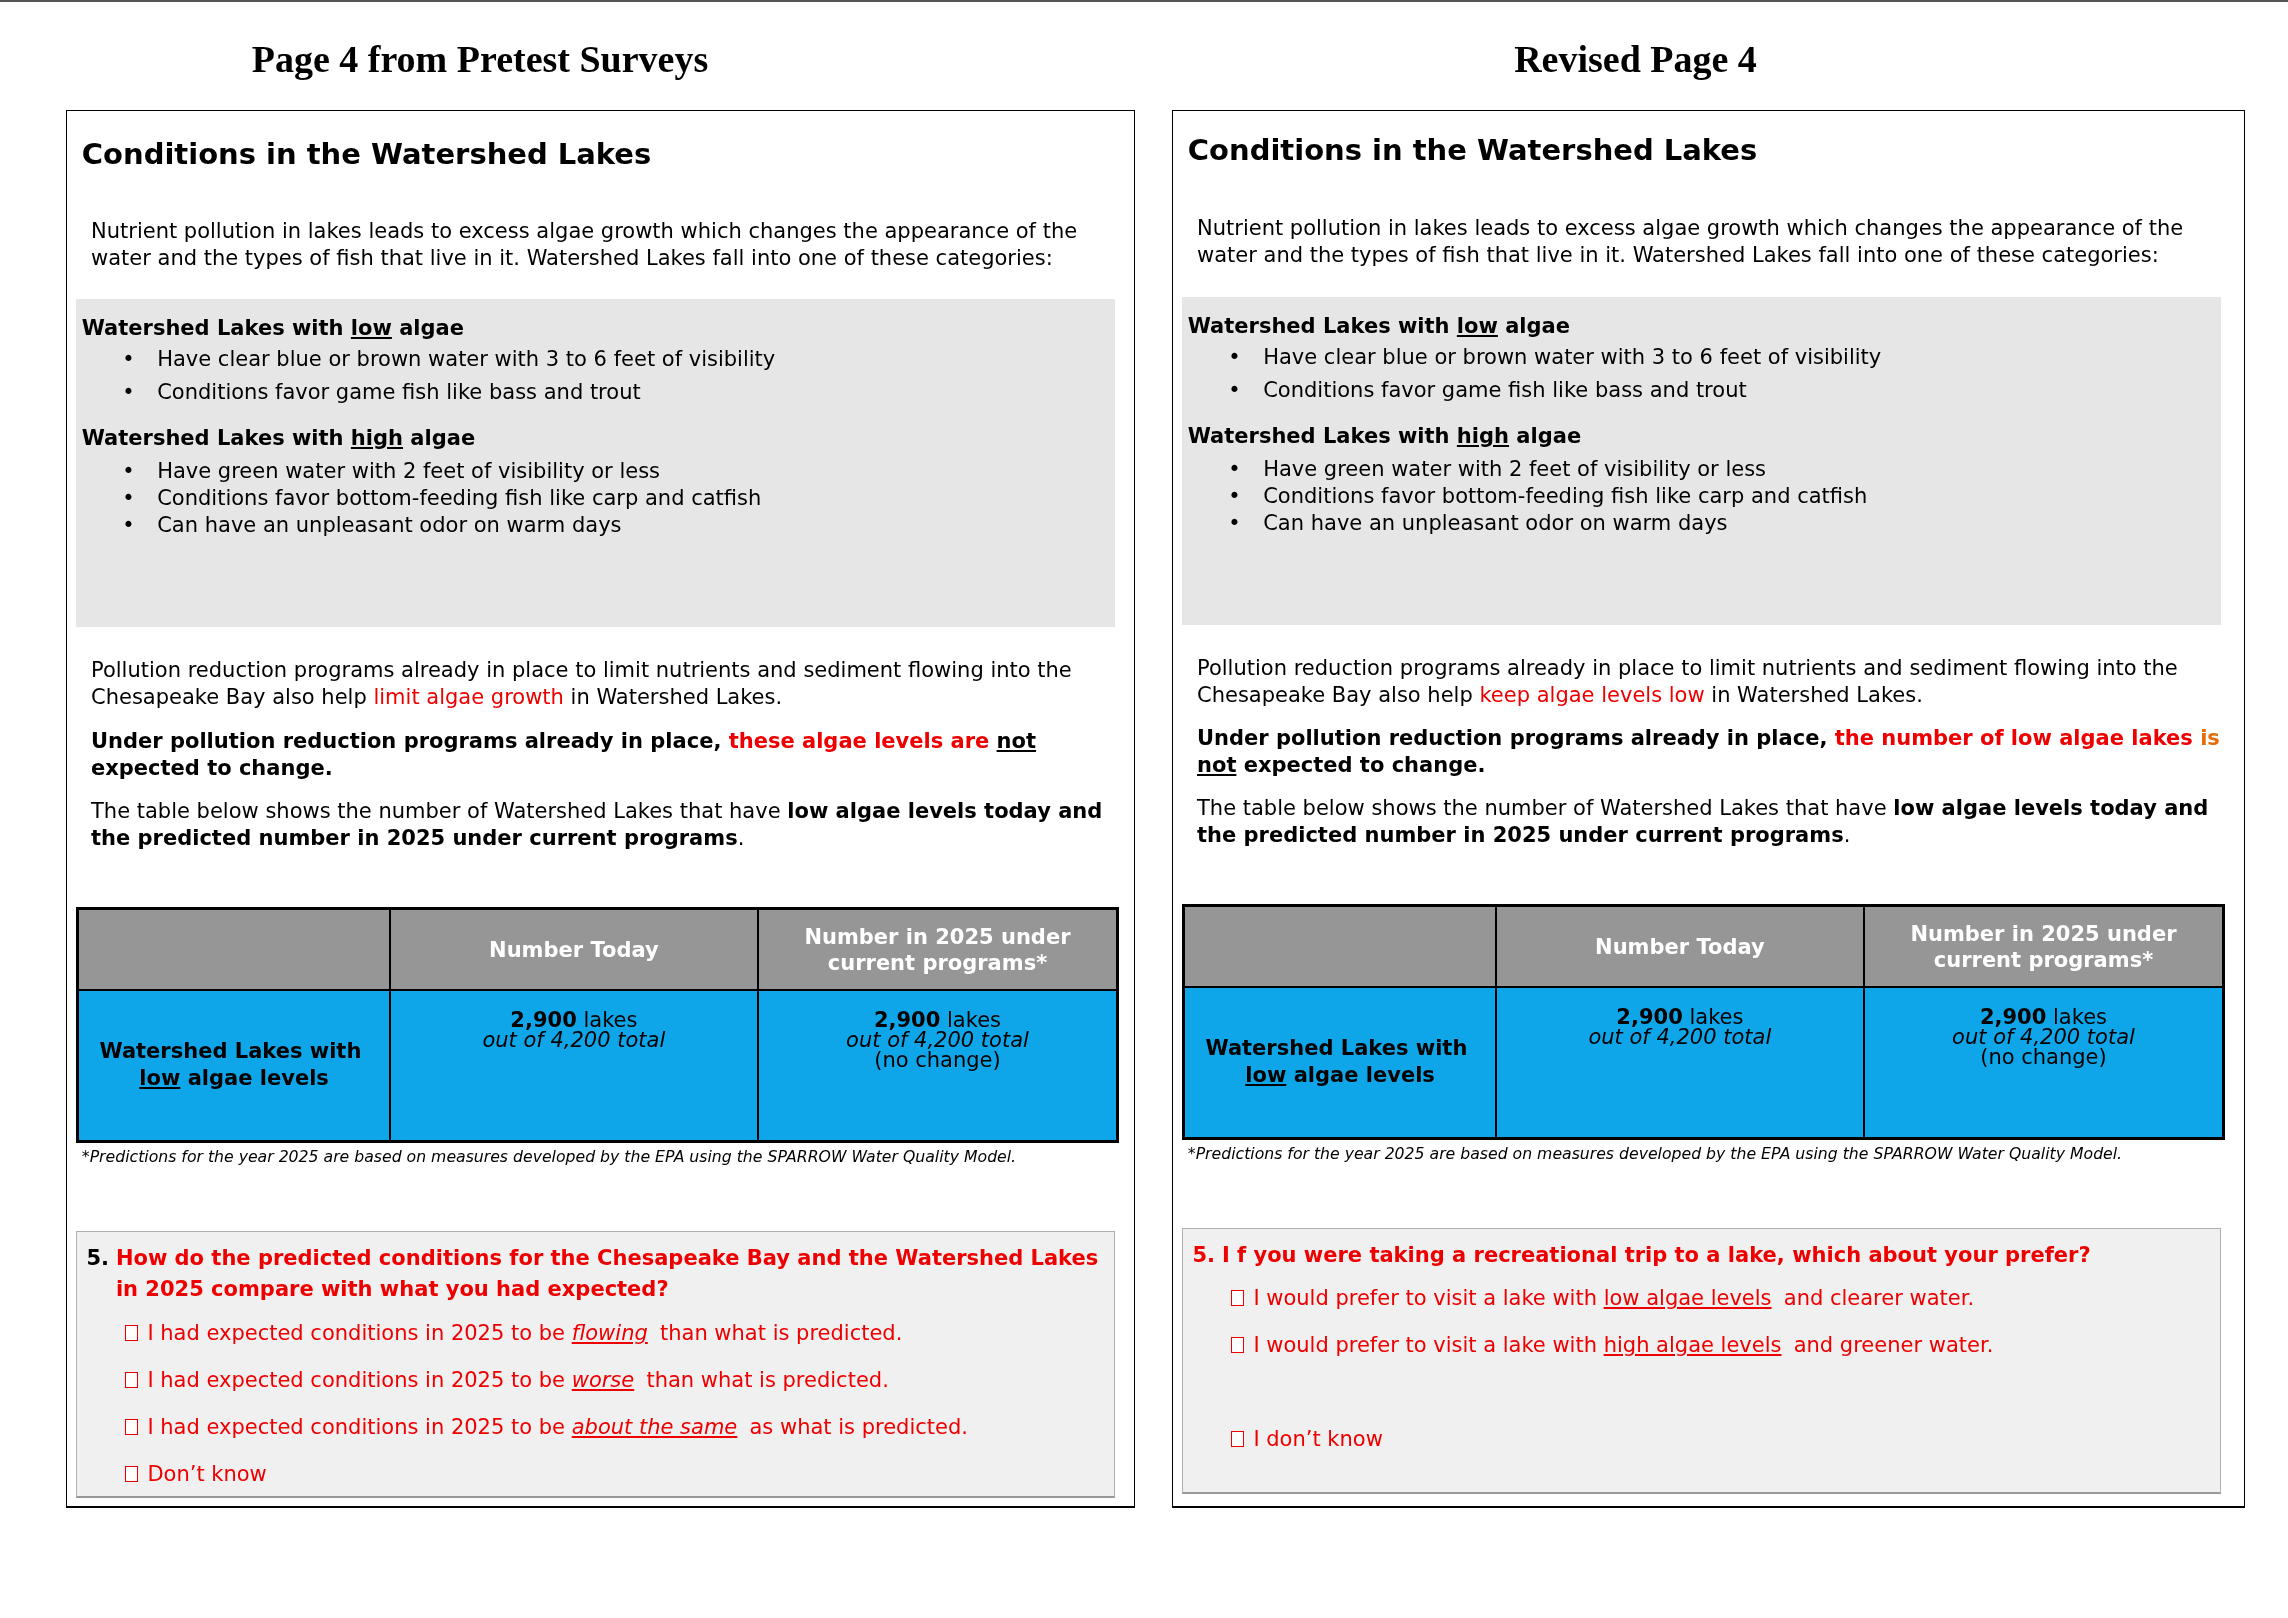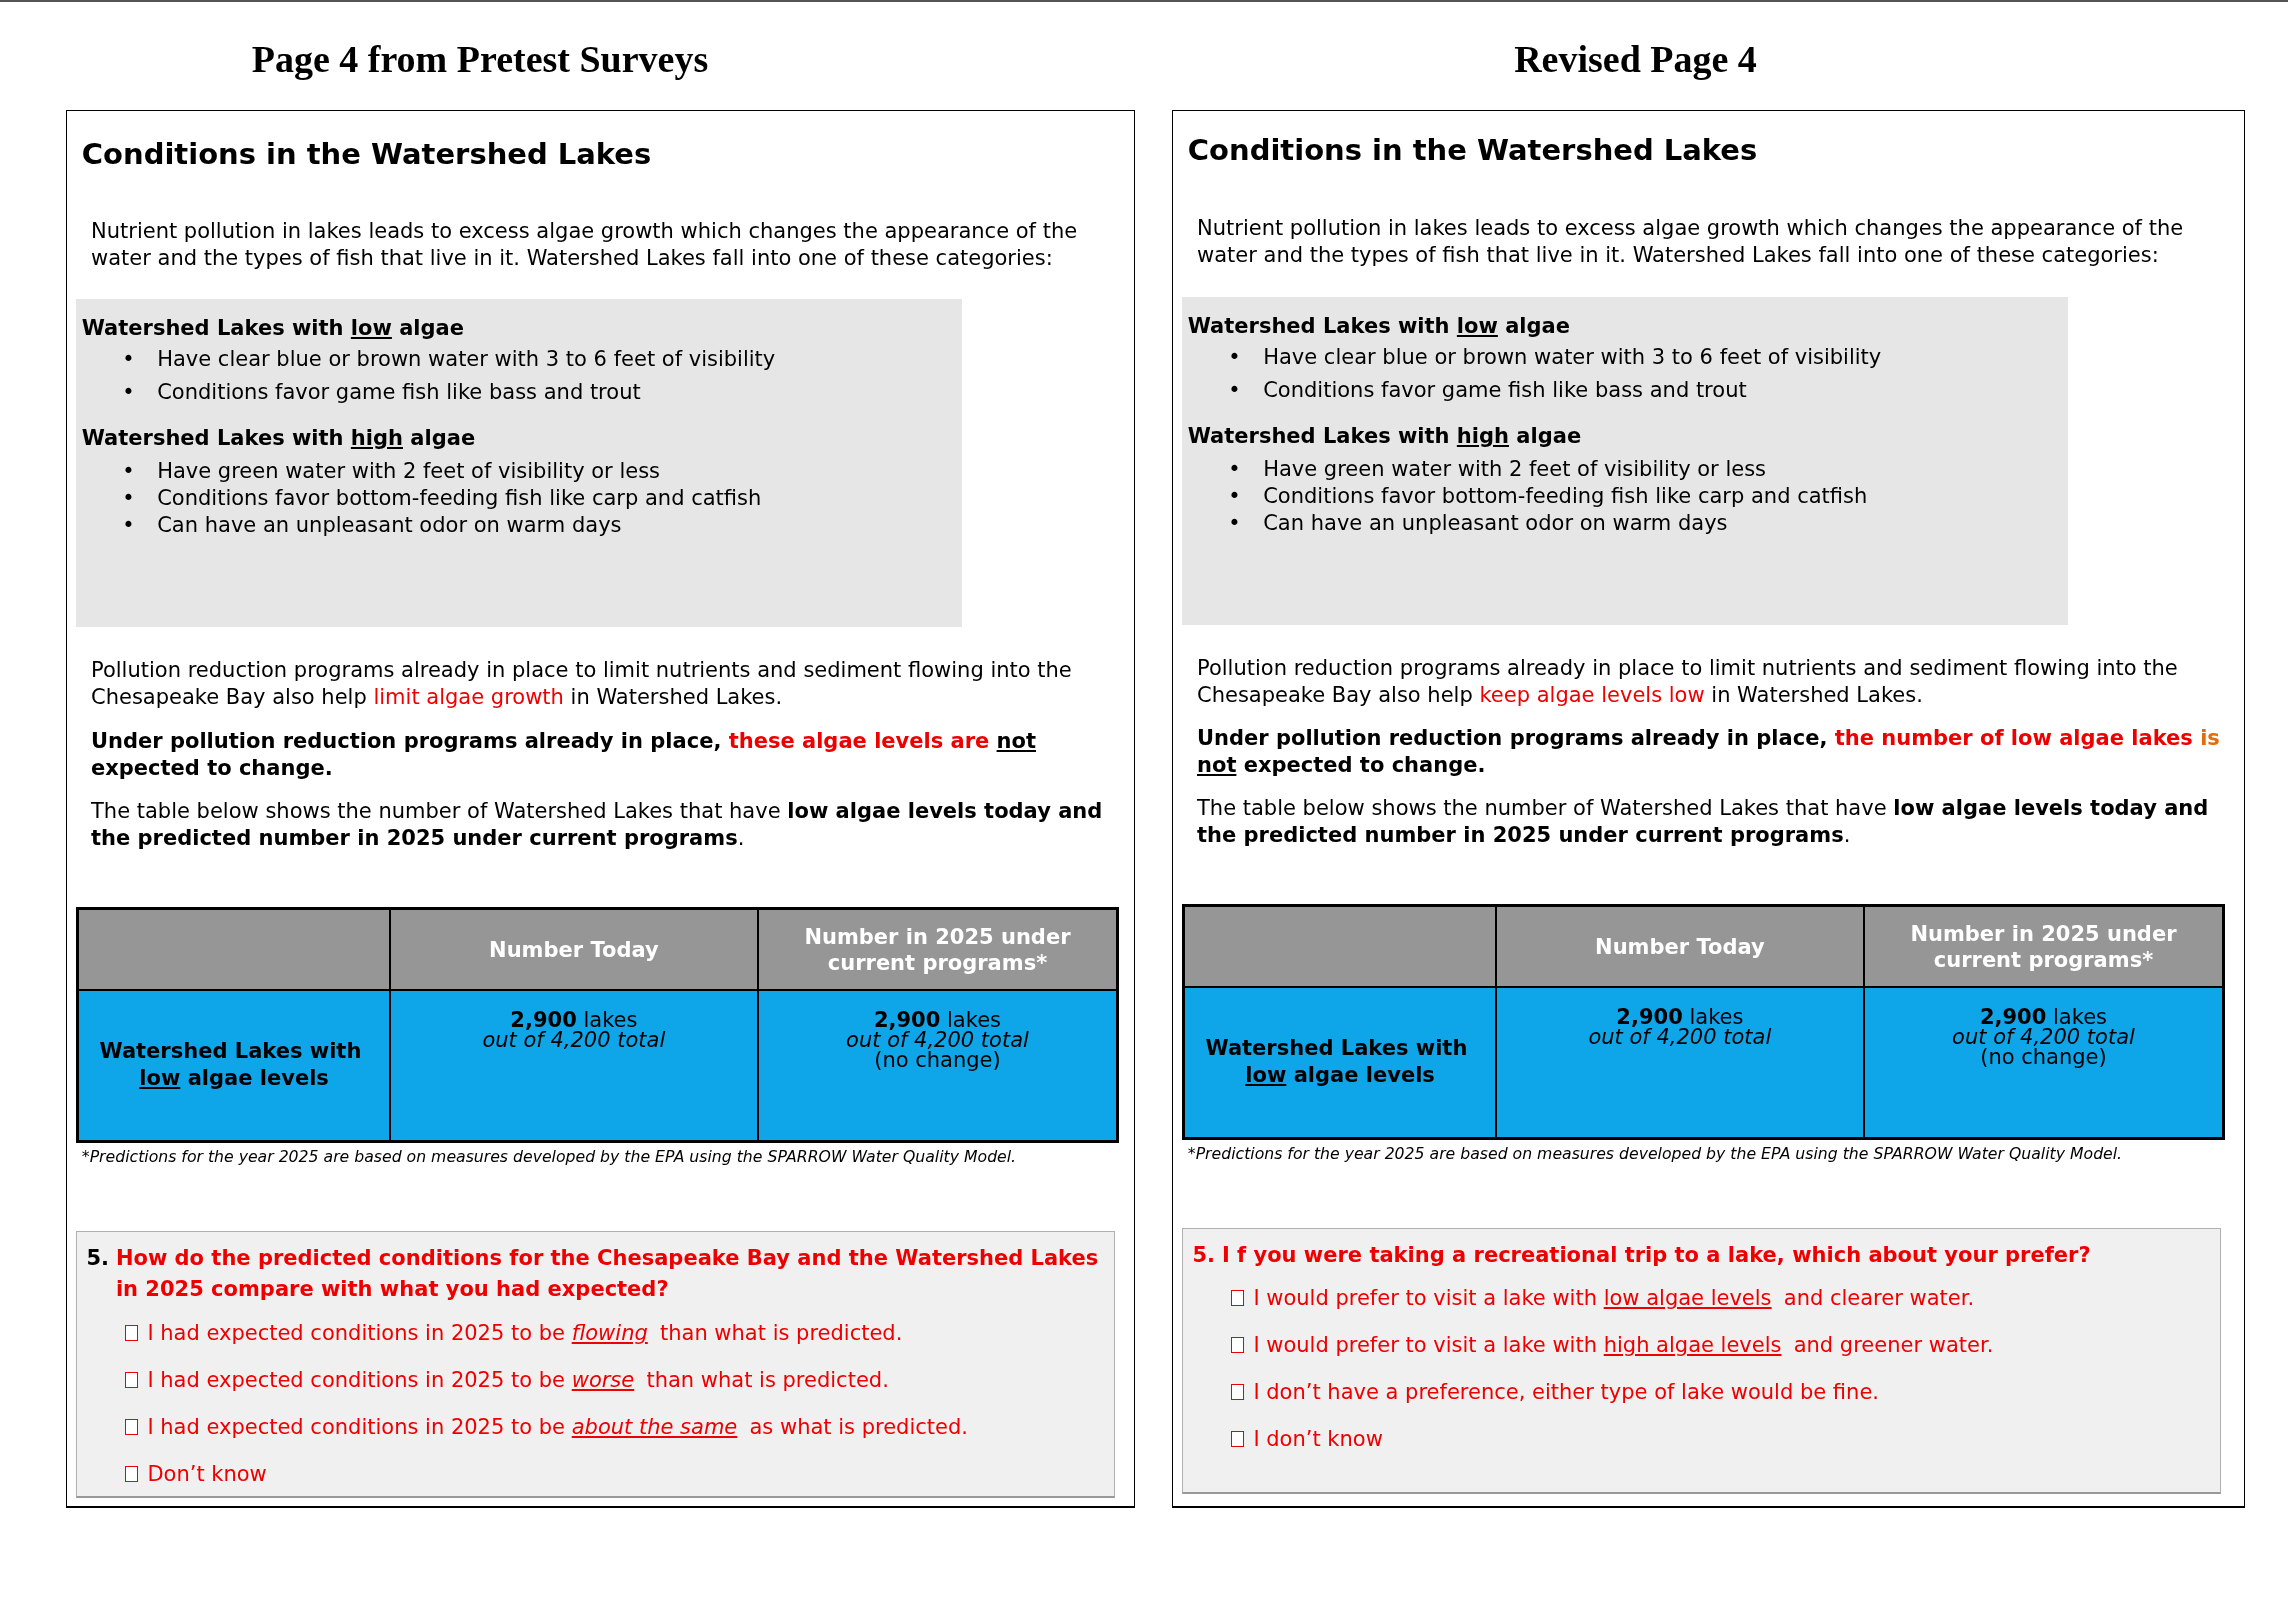--- a/index.html
+++ b/index.html
@@ -7,21 +7,21 @@
          font-family:"DejaVu Sans", sans-serif; color:#000; }
   .topline { position:absolute; left:0; top:0; width:2289px; height:1.8px; background:#555; }
   .page-title { position:absolute; top:37px; font-family:"Liberation Serif","DejaVu Serif", serif;
                 font-weight:bold; font-size:38px; text-align:center; width:923px; }
   .panel { position:absolute; top:110px; height:1398px; border:1.8px solid #000;
            border-bottom-width:2.8px; box-sizing:border-box; background:#fff; }
   #left-panel { left:66px; width:1069px; }
   #right-panel { left:1172px; width:1073px; }
   .heading { position:absolute; left:14.8px; font-weight:bold; font-size:29px; }
   .para { position:absolute; left:24px; width:1024px; font-size:21px; line-height:27px; }
-  .gray-box { position:absolute; left:9.2px; width:886px; height:328px; background:#e6e6e6; }
+  .gray-box { position:absolute; left:9.2px; width:1039px; height:328px; background:#e6e6e6; }
   .group-title { position:absolute; left:5.5px; font-weight:bold; font-size:21px; }
   .bullets { position:absolute; left:46px; margin:0; padding:0; list-style:none; font-size:21px; }
   .bullets li { position:relative; padding-left:35px; }
   .bullets li::before { content:"•"; position:absolute; left:0; top:0; }
   .u { text-decoration:underline; }
   .red { color:#ee0000; }
   .orange { color:#e46c0a; }
   .b { font-weight:bold; }
   .i { font-style:italic; }
   table.data { position:absolute; left:9.2px; width:1043px; border-collapse:collapse;
@@ -170,23 +170,19 @@
         <span style="white-space: pre-wrap;">I would prefer to visit a lake with </span>
         <span class="u" style="margin-right:5.5px;">low algae levels</span>
         <span style="white-space: pre-wrap;"> and clearer water.</span>
       </div>
     <div class="opt" style="top:104px;">
         <span class="chk"></span>
         <span style="white-space: pre-wrap;">I would prefer to visit a lake with </span>
         <span class="u" style="margin-right:5.5px;">high algae levels</span>
         <span style="white-space: pre-wrap;"> and greener water.</span>
       </div>
-    <div class="opt" style="top:151px;">
-        <span class="chk"></span>
-        <span style="white-space: pre-wrap;">I don’t have a preference, either type of lake would be fine.</span>
-      </div>
     <div class="opt" style="top:198px;">
         <span class="chk"></span>
         <span style="white-space: pre-wrap;">I don’t know</span>
       </div>
   </div>
 </div>
 
 
 </body></html>

